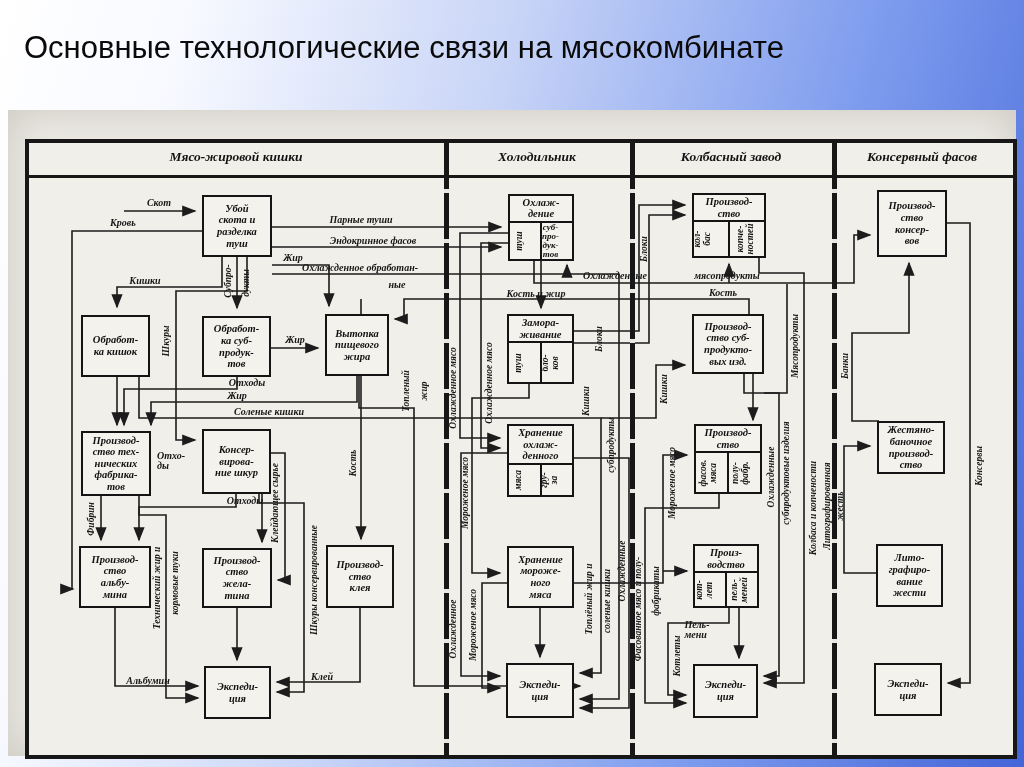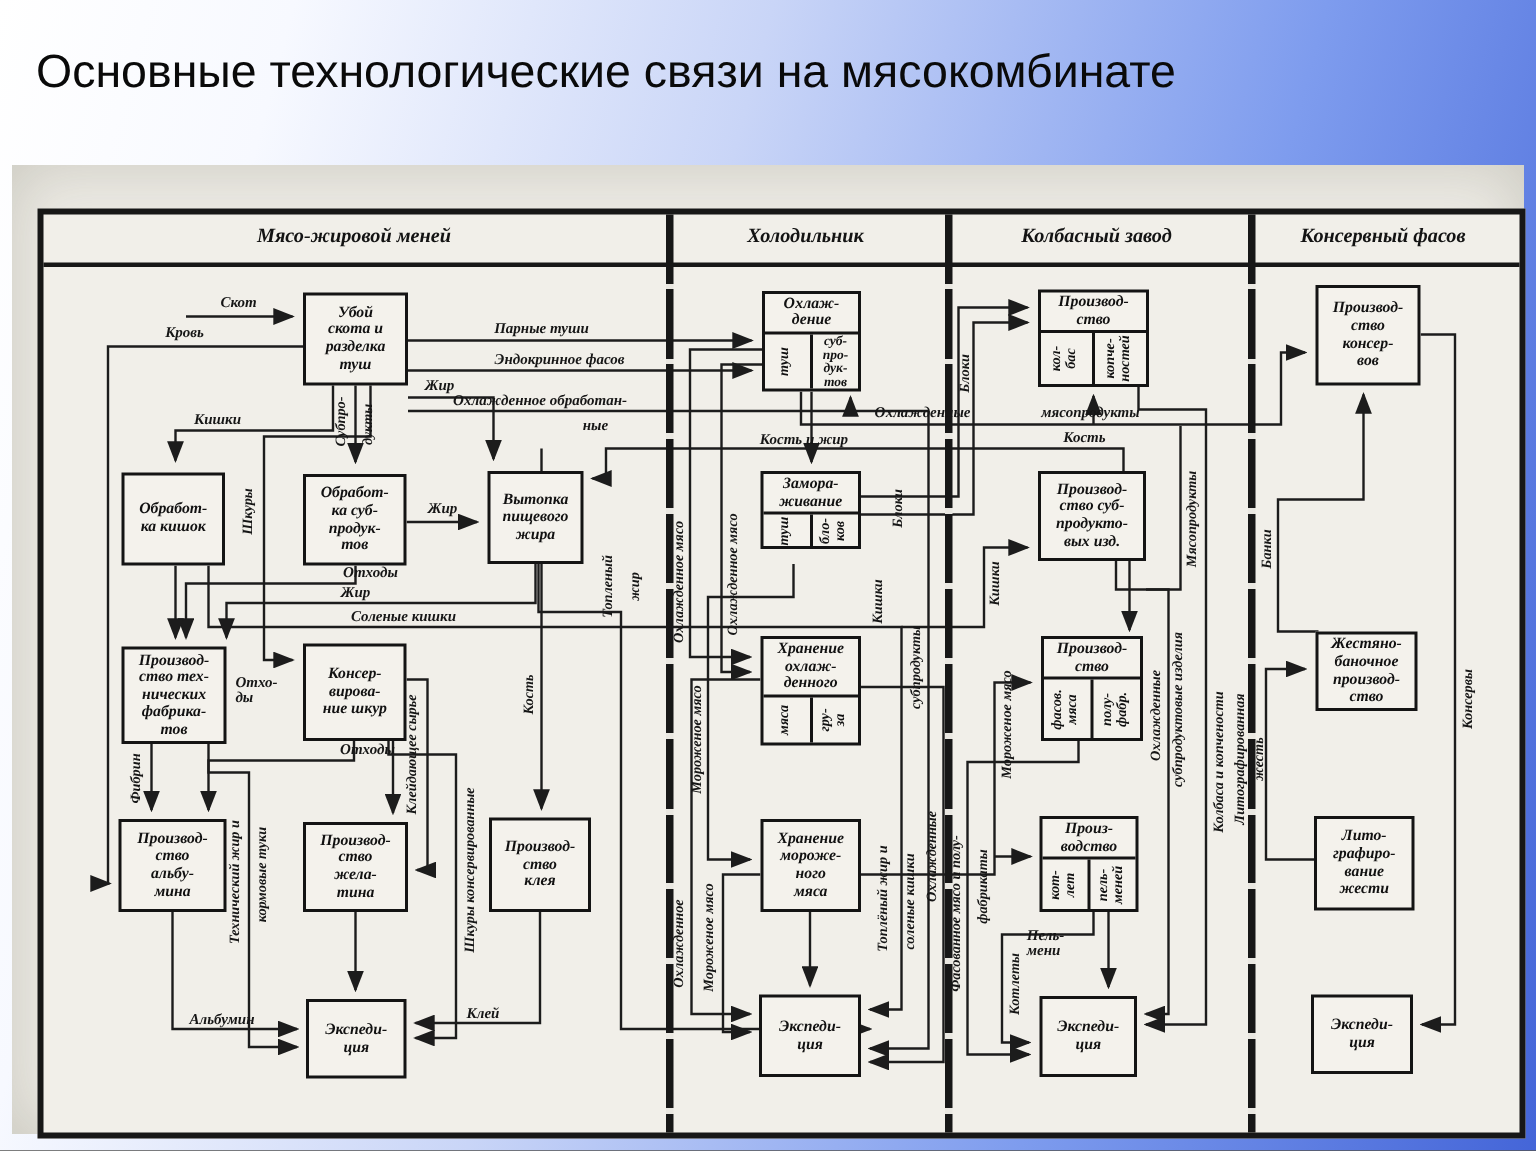--- a/index.html
+++ b/index.html
@@ -19,21 +19,21 @@
   .shead{position:absolute;top:6px;transform:translateX(-50%);
     font-style:italic;font-weight:700;font-size:13.5px;color:#131313;white-space:nowrap;}
   .bx{position:absolute;border:2px solid #141414;background:#f4f2ec;color:#111;
     display:flex;align-items:center;justify-content:center;text-align:center;
     font-style:italic;font-weight:700;font-size:10.5px;line-height:1.1;box-sizing:border-box;}
   .bx .lbl{white-space:pre-line;}
   .bx.split{flex-direction:column;padding:0;}
   .bx .hd{flex:0 0 auto;width:100%;border-bottom:2px solid #141414;
     display:flex;align-items:center;justify-content:center;padding:1px 0;white-space:pre-line;box-sizing:border-box;}
   .bx .cells{flex:1 1 auto;display:flex;width:100%;}
-  .bx .cell{flex:1;display:flex;align-items:center;justify-content:center;overflow:hidden;font-style:italic;}
+  .bx .cell{flex:1;display:flex;align-items:center;overflow:hidden;font-style:italic;}
   .bx .cell+.cell{border-left:2px solid #141414;}
   .bx .cell .vt{transform:rotate(-90deg);white-space:pre-line;font-size:9.5px;line-height:1.05;}
   .bx .cell .ht{white-space:pre-line;font-size:9px;line-height:1.02;}
   .hl{position:absolute;transform:translate(-50%,-50%);font-style:italic;font-weight:700;
     font-size:10px;color:#161616;white-space:pre-line;text-align:left;line-height:1.02;}
   .vl{position:absolute;transform:translate(-50%,-50%) rotate(-90deg);font-style:italic;font-weight:700;
     font-size:9.5px;color:#161616;white-space:nowrap;}
 </style>
 </head>
 <body>
@@ -105,21 +105,21 @@
           <path d="M110,353 V372 H137 V555 H169" marker-end="url(#ar)"></path>
           <path d="M545,315 H600 V565 H551" marker-end="url(#ar)"></path>
         </g>
       </svg>
 
       <div class="hrule"></div>
       <div class="divider" style="left:415px"></div>
       <div class="divider" style="left:601px"></div>
       <div class="divider" style="left:803px"></div>
 
-      <div class="shead" style="left:207px">Мясо-жировой меней</div>
+      <div class="shead" style="left:207px">Мясо-жировой кишки</div>
       <div class="shead" style="left:508px">Холодильник</div>
       <div class="shead" style="left:702px">Колбасный завод</div>
       <div class="shead" style="left:893px">Консервный фасов</div>
 
       <div class="bx" style="left:173px;top:52px;width:70px;height:62px">
           <span class="lbl">Убой
 скота и
 разделка
 туш</span>
         </div>
@@ -180,21 +180,21 @@
               <span class="vt">туш</span>
             </span>
           <span class="cell">
               <span class="ht">суб-
 про-
 дук-
 тов</span>
             </span>
         </span>
       </div>
-      <div class="bx split" style="left:478px;top:171px;width:67px;height:52px">
+      <div class="bx split" style="left:478px;top:171px;width:67px;height:70px">
         <span class="hd">Замора-
 живание</span>
         <span class="cells">
           <span class="cell">
               <span class="vt">туш</span>
             </span>
           <span class="cell">
               <span class="vt">бло-
 ков</span>
             </span>

